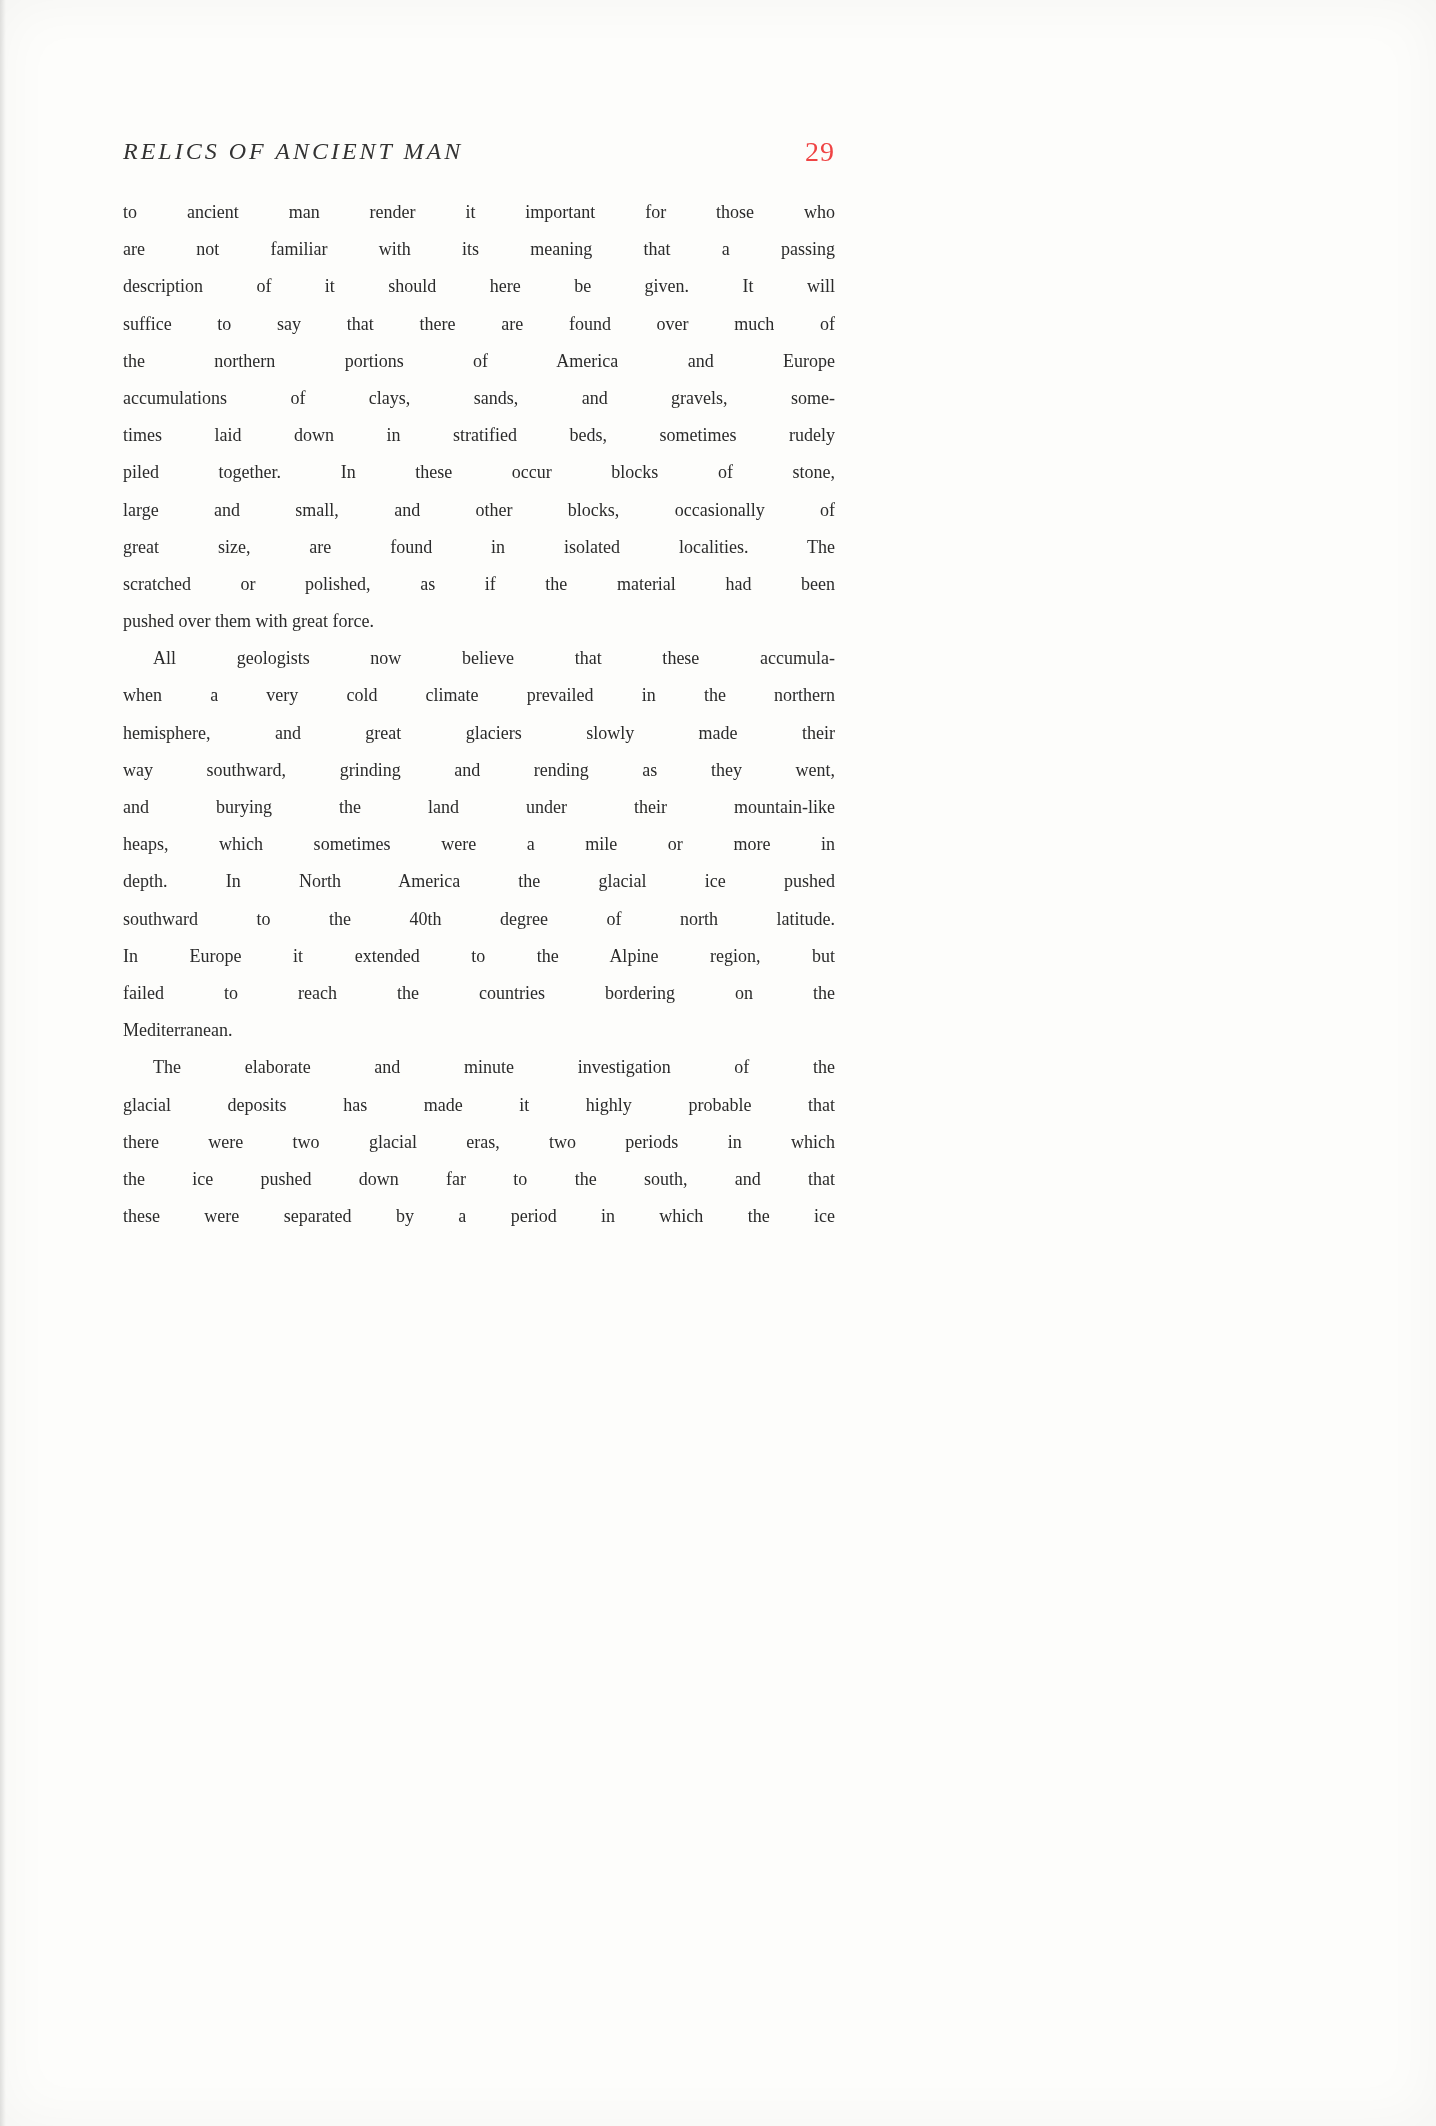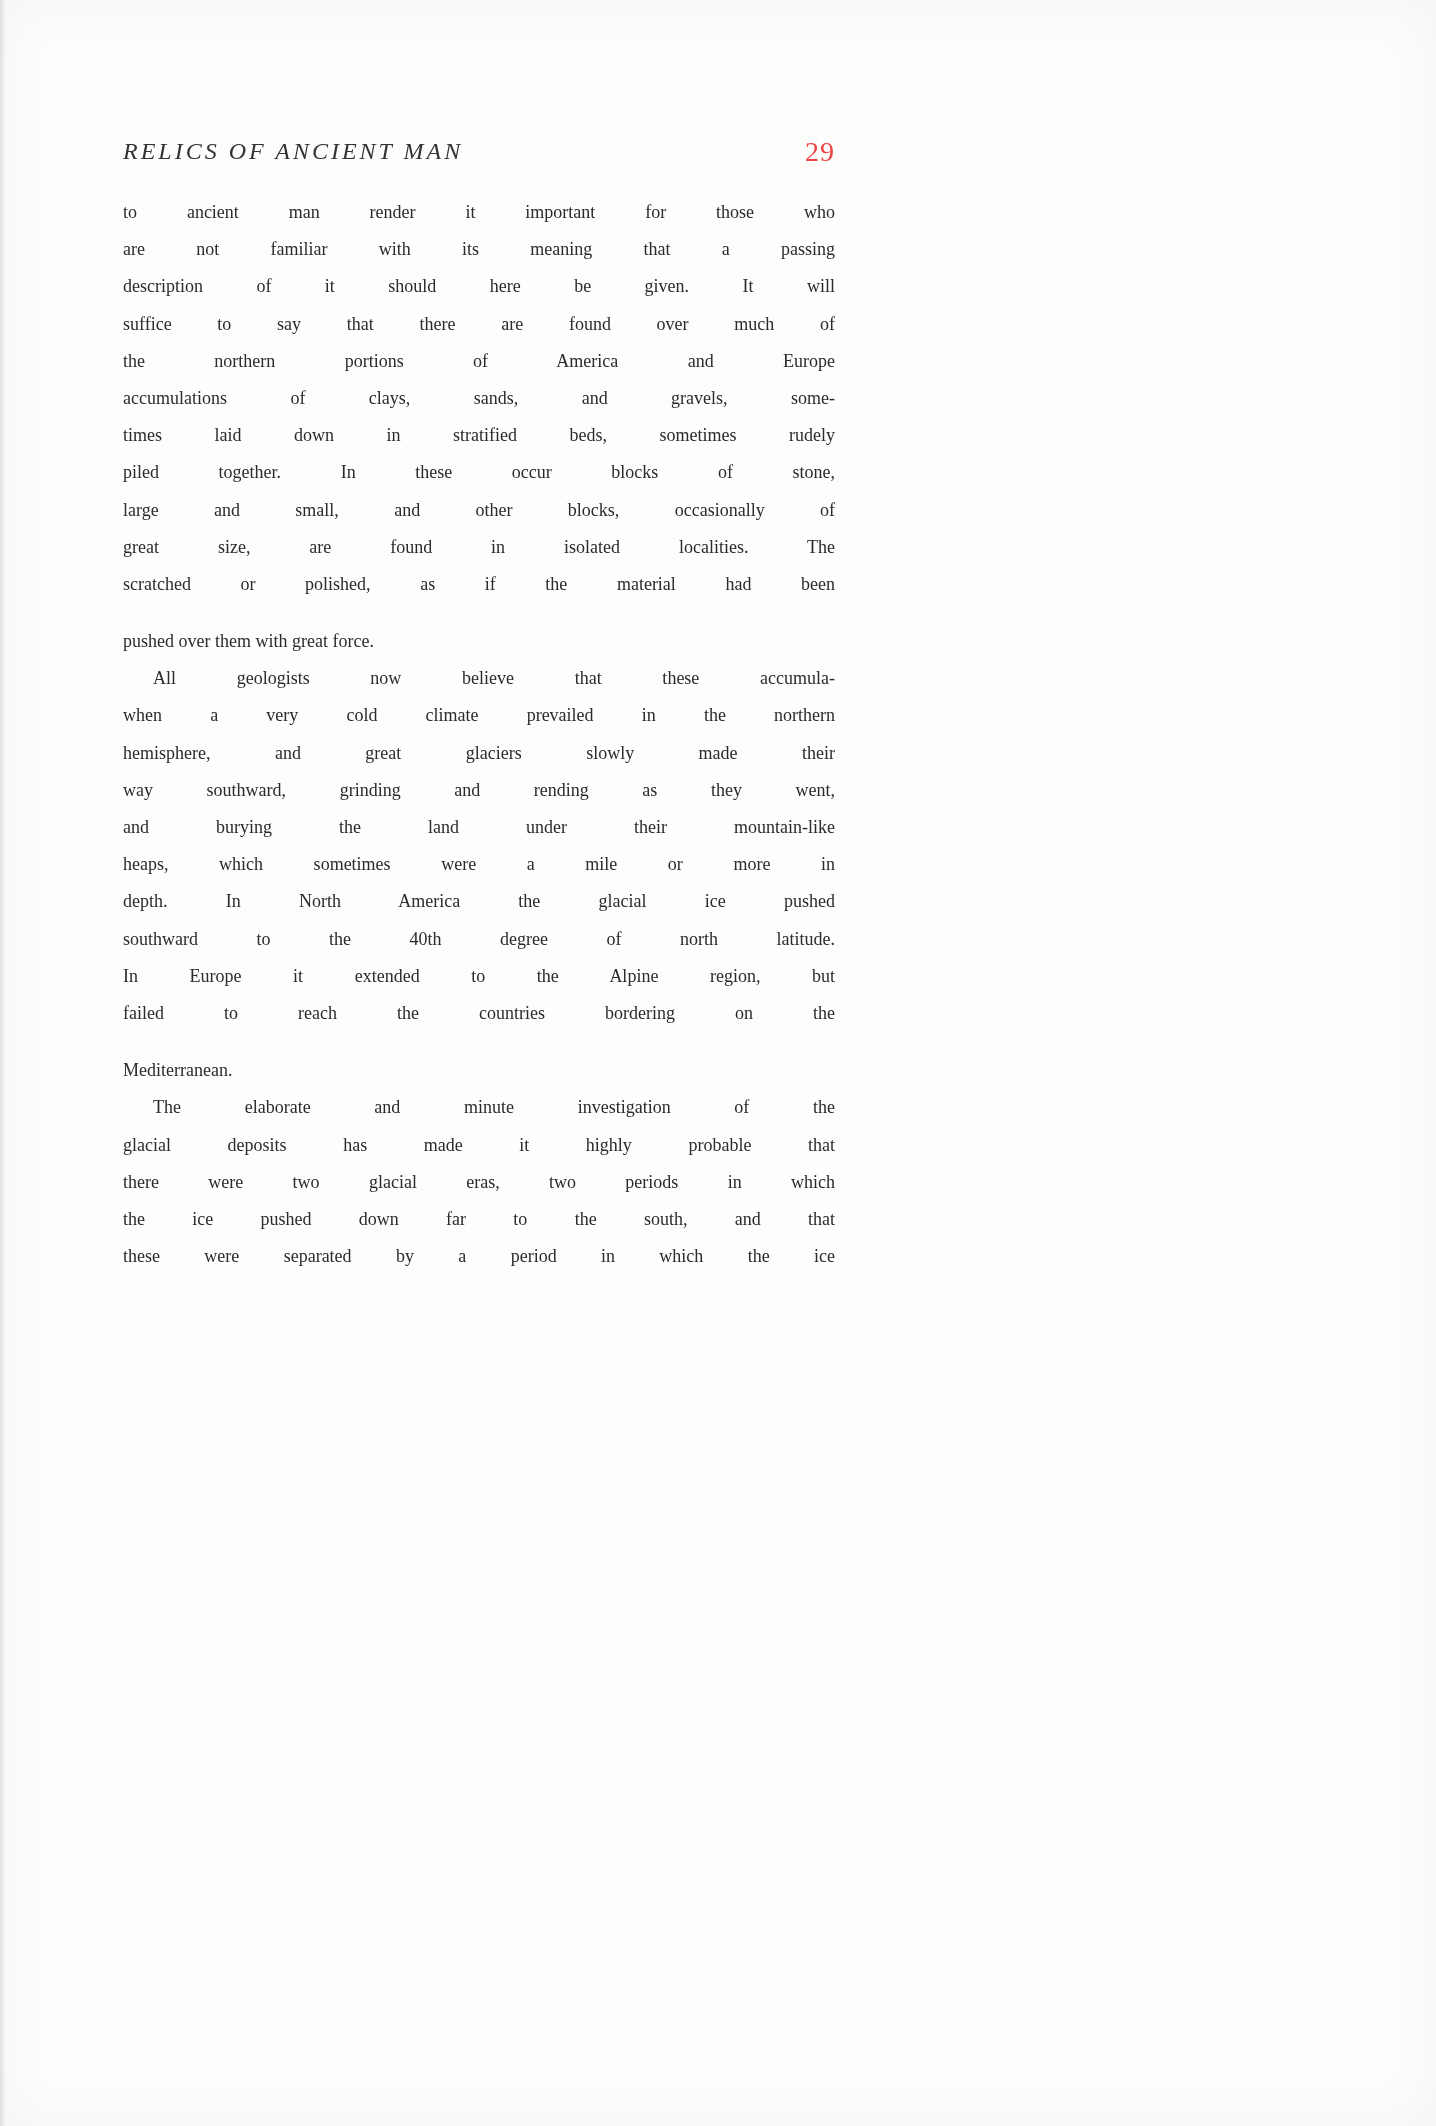--- a/index.html
+++ b/index.html
@@ -62,21 +62,20 @@
   .text-line {
     text-align: justify;
     text-align-last: justify;
     -moz-text-align-last: justify;
     white-space: normal;
     overflow: hidden;
     height: 37.2px;
   }
   .text-line.end {
     text-align-last: left;
-    margin-top: 20px;
     -moz-text-align-last: left;
   }
   .text-line.indent {
     text-indent: 30px;
   }
 </style>
 </head>
 <body>
 
 <div class="page">

